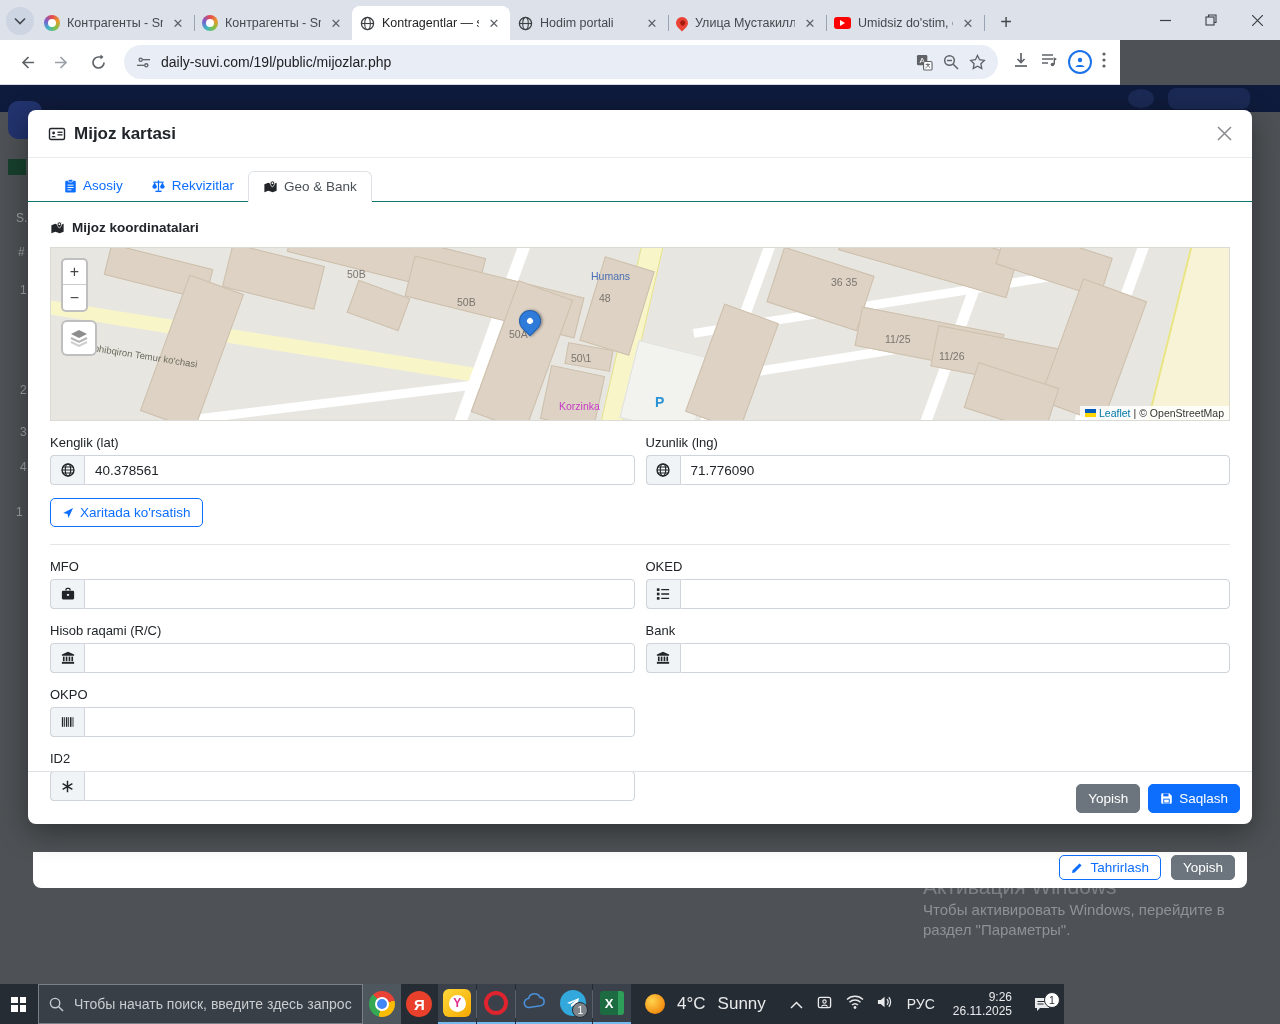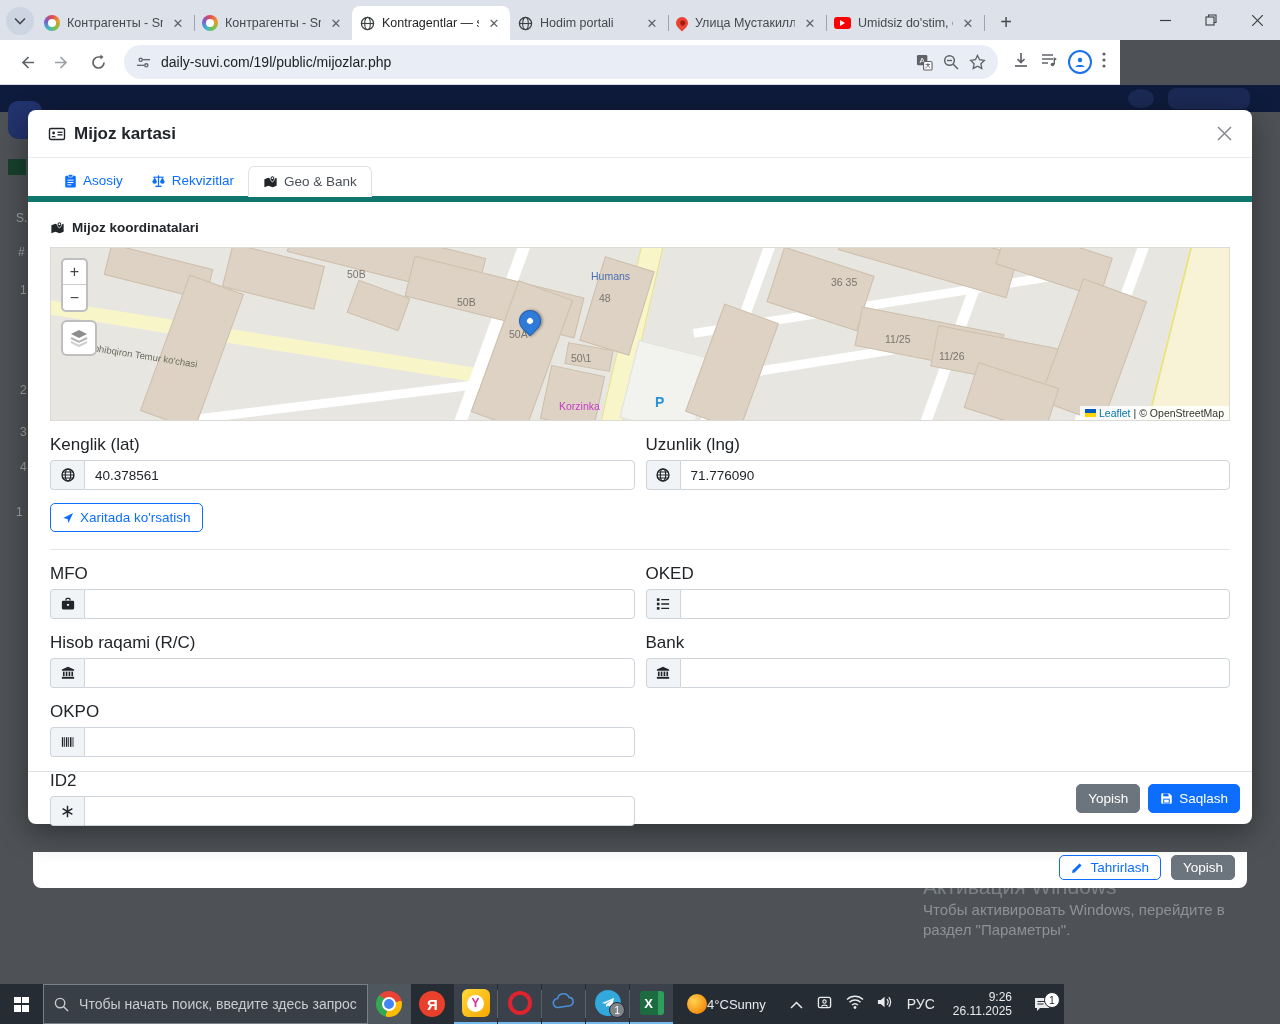--- a/index.html
+++ b/index.html
@@ -31,21 +31,21 @@
   .bk-pill { position:absolute; background:#1b2a55; border-radius:8px; }
   .bk-bluebtn { position:absolute; top:16px; left:8px; width:34px; height:38px; background:#22336e; border-radius:10px; }
   .bk-green { position:absolute; top:74px; left:8px; width:18px; height:16px; background:#17402d; }
   .bk-frag { position:absolute; color:#9fa3a7; font-size:12px; }
 
   
   .modal { position:absolute; top:110px; left:28px; width:1224px; height:714px; background:#fff; border-radius:8px; box-shadow:0 8px 30px rgba(0,0,0,.4); z-index:3; }
   .m-head { height:48px; display:flex; align-items:center; padding:0 20px; border-bottom:1px solid #e9ecef; }
   .m-title { font-size:17px; font-weight:bold; color:#212529; display:flex; align-items:center; gap:8px; }
   .m-x { margin-left:auto; color:#87898c; display:flex; }
-  .m-tabs { display:flex; align-items:flex-end; padding:12px 22px 0 22px; border-bottom:6px solid #0f766e; height:44px; }
+  .m-tabs { display:flex; align-items:flex-end; padding:12px 22px 0 22px; border-bottom:1px solid #0f766e; height:44px; }
   .m-tab { display:flex; align-items:center; gap:6px; font-size:13.5px; color:#0d6efd; padding:7px 14px; margin-bottom:1px; }
   .m-tab.active { color:#495057; background:#fff; border:1px solid #dee2e6; border-bottom:1px solid #fff; border-radius:6px 6px 0 0; margin-bottom:-1px; }
   .m-body { padding:18px 22px 0 22px; }
   .sect-title { font-size:13.5px; font-weight:bold; color:#212529; display:flex; align-items:center; gap:7px; margin-bottom:12px; }
 
   
   .map { position:relative; width:1180px; height:174px; background:#e8e6e1; overflow:hidden; border:1px solid #dcdad5; }
   .bld { position:absolute; background:#ddd2c4; border:1px solid #cdc0ad; }
   .road { position:absolute; background:#fff; }
   .yroad { position:absolute; background:#f8f6c9; border-left:1.5px solid #e3e08f; border-right:1.5px solid #e3e08f; }
@@ -57,21 +57,21 @@
   .lf-zoom { position:absolute; top:10px; left:10px; width:27px; background:#fff; border:2px solid rgba(0,0,0,.25); border-radius:5px; z-index:5; }
   .lf-zbtn { height:25px; display:flex; align-items:center; justify-content:center; font-size:16px; color:#444; }
   .lf-zbtn:first-child { border-bottom:1px solid #ccc; }
   .lf-layers { position:absolute; top:72px; left:10px; width:36px; height:36px; background:#fff; border:2px solid rgba(0,0,0,.25); border-radius:6px; z-index:5; display:flex; align-items:center; justify-content:center; }
   .lf-attr { position:absolute; right:0; bottom:0; background:rgba(255,255,255,.85); font-size:10.5px; padding:1px 5px; color:#333; z-index:5; display:flex; align-items:center; gap:3px; }
   .lf-attr .lflink { color:#0078a8; }
   .ua-flag { width:11px; height:8px; display:inline-block; background:linear-gradient(#005bbb 50%,#ffd500 50%); }
 
   
   .row2 { display:grid; grid-template-columns:1fr 1fr; column-gap:11px; }
-  .flabel { font-size:17px; color:#212529; margin:14px 0 5px; }
+  .flabel { font-size:13px; color:#212529; margin:14px 0 5px; }
   .igroup { display:flex; }
   .itext { width:34px; display:flex; align-items:center; justify-content:center; background:#f1f4f6; border:1px solid #ced4da; border-right:0; border-radius:4px 0 0 4px; color:#212529; }
   .igroup input { flex:1; height:30px; border:1px solid #ced4da; border-radius:0 4px 4px 0; padding:0 10px; font-size:13.5px; color:#212529; background:#fff; min-width:0; }
   .btn { display:inline-flex; align-items:center; gap:6px; font-size:13.5px; border-radius:5px; padding:6px 11px; border:1px solid transparent; background:none; }
   .btn-outline { color:#0d6efd; border-color:#0d6efd; background:#fff; }
   .btn-blue { color:#fff; background:#0d6efd; border-color:#0d6efd; }
   .btn-gray { color:#fff; background:#6c757d; border-color:#6c757d; }
   .mapbtn { margin-top:13px; }
   hr.div { border:0; border-top:1px solid #e4e7ea; margin:17px 0 0; }
   .m-foot { position:absolute; left:0; bottom:0; width:100%; height:53px; border-top:1px solid #dee2e6; display:flex; align-items:center; justify-content:flex-end; gap:8px; padding:0 12px; }
@@ -90,21 +90,21 @@
   .tb-start { width:48px; display:flex; align-items:center; justify-content:center; }
   .winlogo { width:15px; height:15px; display:grid; grid-template-columns:1fr 1fr; grid-template-rows:1fr 1fr; gap:1.5px; }
   .winlogo div { background:#fff; }
   .tb-search { width:342px; background:#383f47; border:1px solid #7a8087; display:flex; align-items:center; gap:10px; padding:0 10px; }
   .tb-search span { font-size:14px; color:#c9ccCF; color:#c9cccf; white-space:nowrap; }
   .tb-app { width:48px; display:flex; align-items:center; justify-content:center; position:relative; }
   .tb-app.open { background:#3a414a; border-bottom:2px solid #76b9ed; }
   .tb-app.focused { background:#4e565e; }
   .tb-sep { width:1px; background:#5a6169; margin:6px 0; }
   .tb-right { margin-left:auto; display:flex; align-items:center; }
-  .tb-weather { display:flex; align-items:center; gap:0; padding:0 14px; font-size:13px; }
+  .tb-weather { display:flex; align-items:center; gap:12px; padding:0 14px; font-size:17px; }
   .sun { width:20px; height:20px; border-radius:50%; background:radial-gradient(circle at 35% 35%, #ffd34d, #f28a0e 75%); }
   .tray { display:flex; align-items:center; gap:13px; padding:0 10px; }
   .tb-clock { text-align:right; font-size:12px; line-height:14px; padding:0 8px; }
   .tb-notif { position:relative; width:44px; display:flex; align-items:center; justify-content:center; }
   .badge1 { position:absolute; right:4px; bottom:4px; width:16px; height:16px; border-radius:50%; background:#7e8489; color:#fff; font-size:10.5px; display:flex; align-items:center; justify-content:center; border:1px solid #262c33; }
 
   
   .chrome-ic { width:26px; height:26px; border-radius:50%; background:conic-gradient(from -45deg,#ea4335 0 120deg,#fbbc05 0 240deg,#34a853 0 360deg); position:relative; }
   .chrome-ic::after { content:""; position:absolute; inset:6px; border-radius:50%; background:#4285f4; border:2.5px solid #fff; }
   .spin-ic { width:16px; height:16px; border-radius:50%; background:conic-gradient(#e5484d,#e89b2d,#7ec244,#3fb5c9,#7a5fd0,#e5484d); position:relative; }

